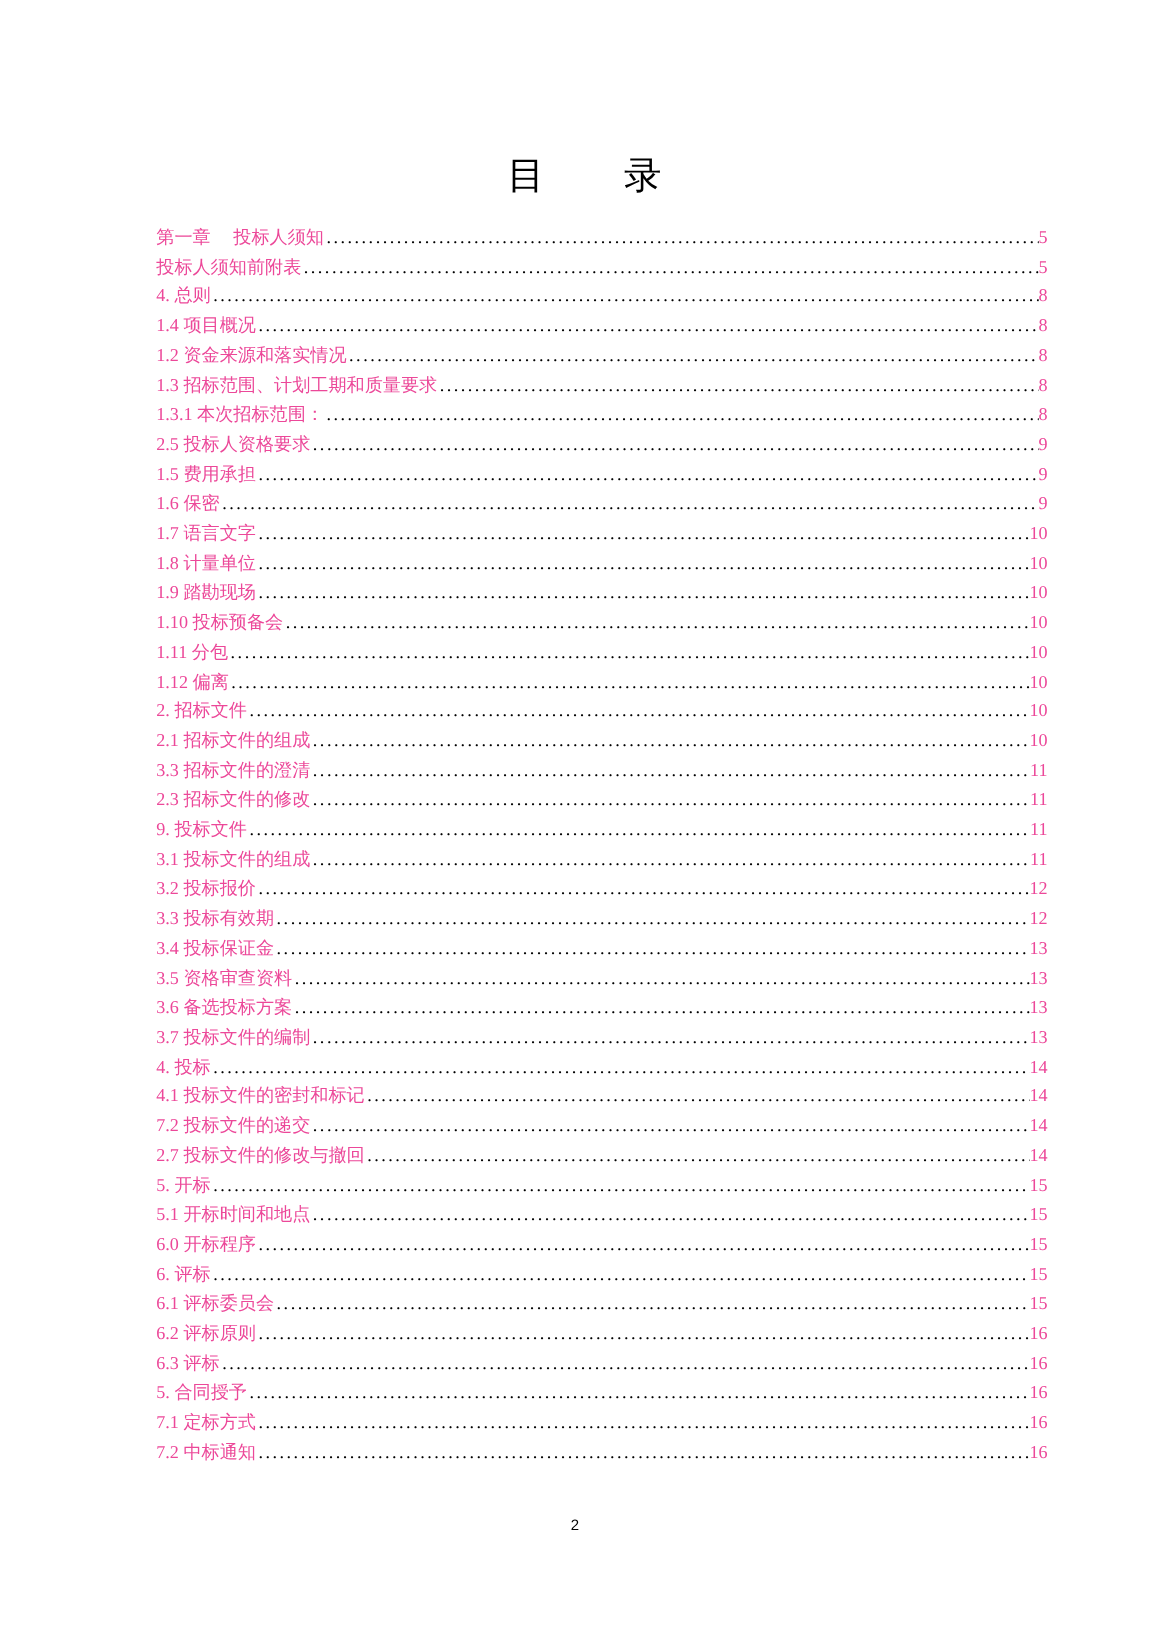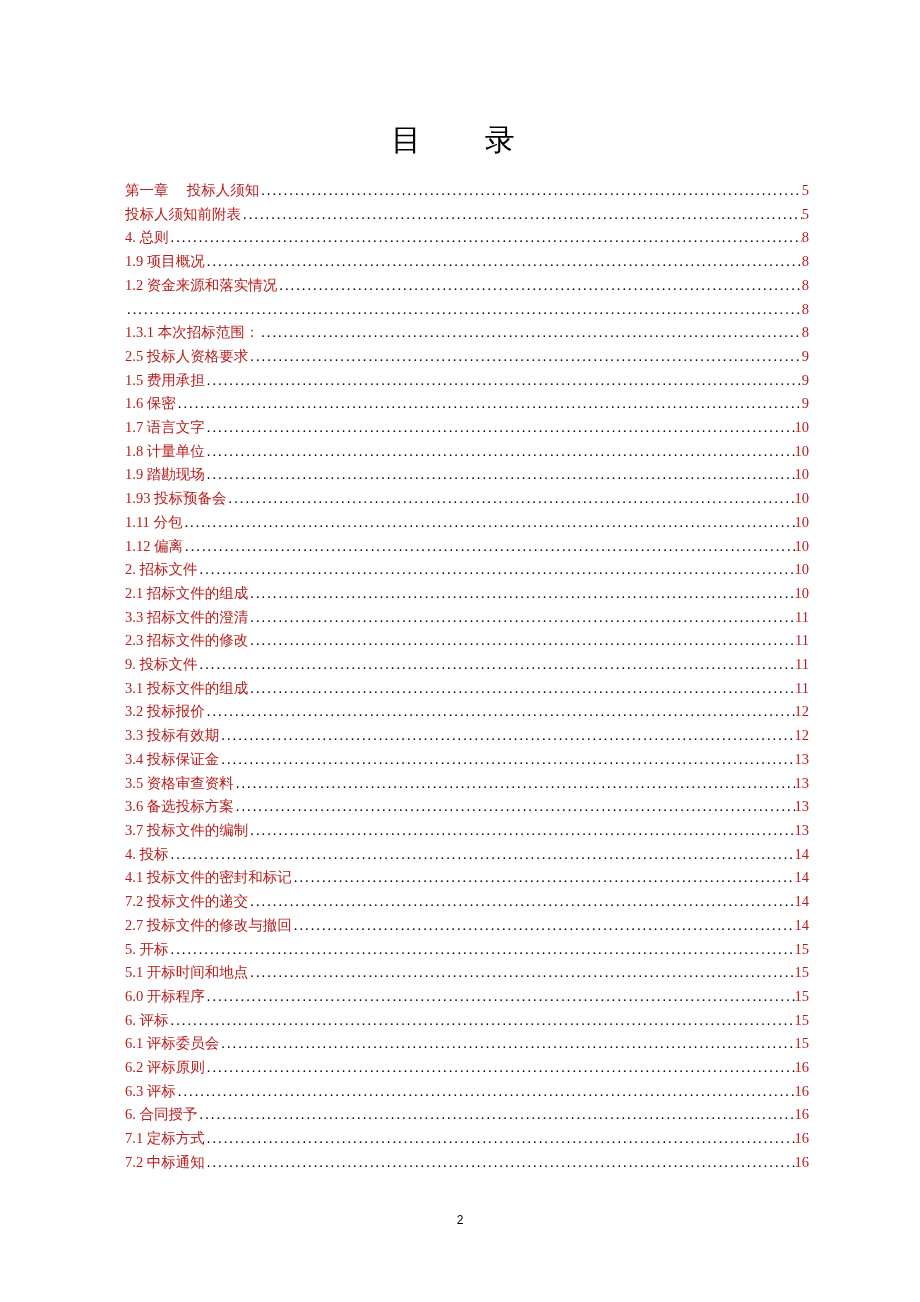--- a/index.html
+++ b/index.html
@@ -4,36 +4,36 @@
 <style>
   * { margin: 0; padding: 0; box-sizing: border-box; }
   body {
     background: #fff;
     font-family: "SimSun", "宋体", serif;
     width: 920px;
     height: 1302px;
     position: relative;
   }
   .page {
-    padding: 120px 111px 40px 125px;
+    padding: 120px 82px 40px 125px;
   }
   .title {
     text-align: center;
     font-size: 30px;
     font-weight: 400;
     letter-spacing: 28px;
     margin-bottom: 18px;
     font-family: "SimSun", "宋体", serif;
   }
   .toc-line {
     display: flex;
     align-items: baseline;
     font-size: 14.5px;
     line-height: 23.7px;
-    color: #b91c1c;
+    color: #ec4899;
     white-space: nowrap;
   }
   .toc-label {
     flex: 0 0 auto;
   }
   .toc-dots {
     flex: 1 1 auto;
     overflow: hidden;
     letter-spacing: 2px;
     color: #000;
@@ -70,30 +70,31 @@
         <span class="toc-label">投标人须知前附表</span>
         <span class="toc-dots"></span>
         <span class="toc-page">5</span>
       </div>
       <div class="toc-line">
         <span class="toc-label">4. 总则</span>
         <span class="toc-dots"></span>
         <span class="toc-page">8</span>
       </div>
       <div class="toc-line">
-        <span class="toc-label">1.9 项目概况</span>
+        <span class="toc-label">1.4 项目概况</span>
         <span class="toc-dots"></span>
         <span class="toc-page">8</span>
       </div>
       <div class="toc-line">
         <span class="toc-label">1.2 资金来源和落实情况</span>
         <span class="toc-dots"></span>
         <span class="toc-page">8</span>
       </div>
       <div class="toc-line">
+        <span class="toc-label">1.3 招标范围、计划工期和质量要求</span>
         <span class="toc-dots"></span>
         <span class="toc-page">8</span>
       </div>
       <div class="toc-line">
         <span class="toc-label">1.3.1 本次招标范围：</span>
         <span class="toc-dots"></span>
         <span class="toc-page">8</span>
       </div>
       <div class="toc-line">
         <span class="toc-label">2.5 投标人资格要求</span>
@@ -119,21 +120,21 @@
         <span class="toc-label">1.8 计量单位</span>
         <span class="toc-dots"></span>
         <span class="toc-page">10</span>
       </div>
       <div class="toc-line">
         <span class="toc-label">1.9 踏勘现场</span>
         <span class="toc-dots"></span>
         <span class="toc-page">10</span>
       </div>
       <div class="toc-line">
-        <span class="toc-label">1.93 投标预备会</span>
+        <span class="toc-label">1.10 投标预备会</span>
         <span class="toc-dots"></span>
         <span class="toc-page">10</span>
       </div>
       <div class="toc-line">
         <span class="toc-label">1.11 分包</span>
         <span class="toc-dots"></span>
         <span class="toc-page">10</span>
       </div>
       <div class="toc-line">
         <span class="toc-label">1.12 偏离</span>
@@ -249,21 +250,21 @@
         <span class="toc-label">6.2 评标原则</span>
         <span class="toc-dots"></span>
         <span class="toc-page">16</span>
       </div>
       <div class="toc-line">
         <span class="toc-label">6.3 评标</span>
         <span class="toc-dots"></span>
         <span class="toc-page">16</span>
       </div>
       <div class="toc-line">
-        <span class="toc-label">6. 合同授予</span>
+        <span class="toc-label">5. 合同授予</span>
         <span class="toc-dots"></span>
         <span class="toc-page">16</span>
       </div>
       <div class="toc-line">
         <span class="toc-label">7.1 定标方式</span>
         <span class="toc-dots"></span>
         <span class="toc-page">16</span>
       </div>
       <div class="toc-line">
         <span class="toc-label">7.2 中标通知</span>

